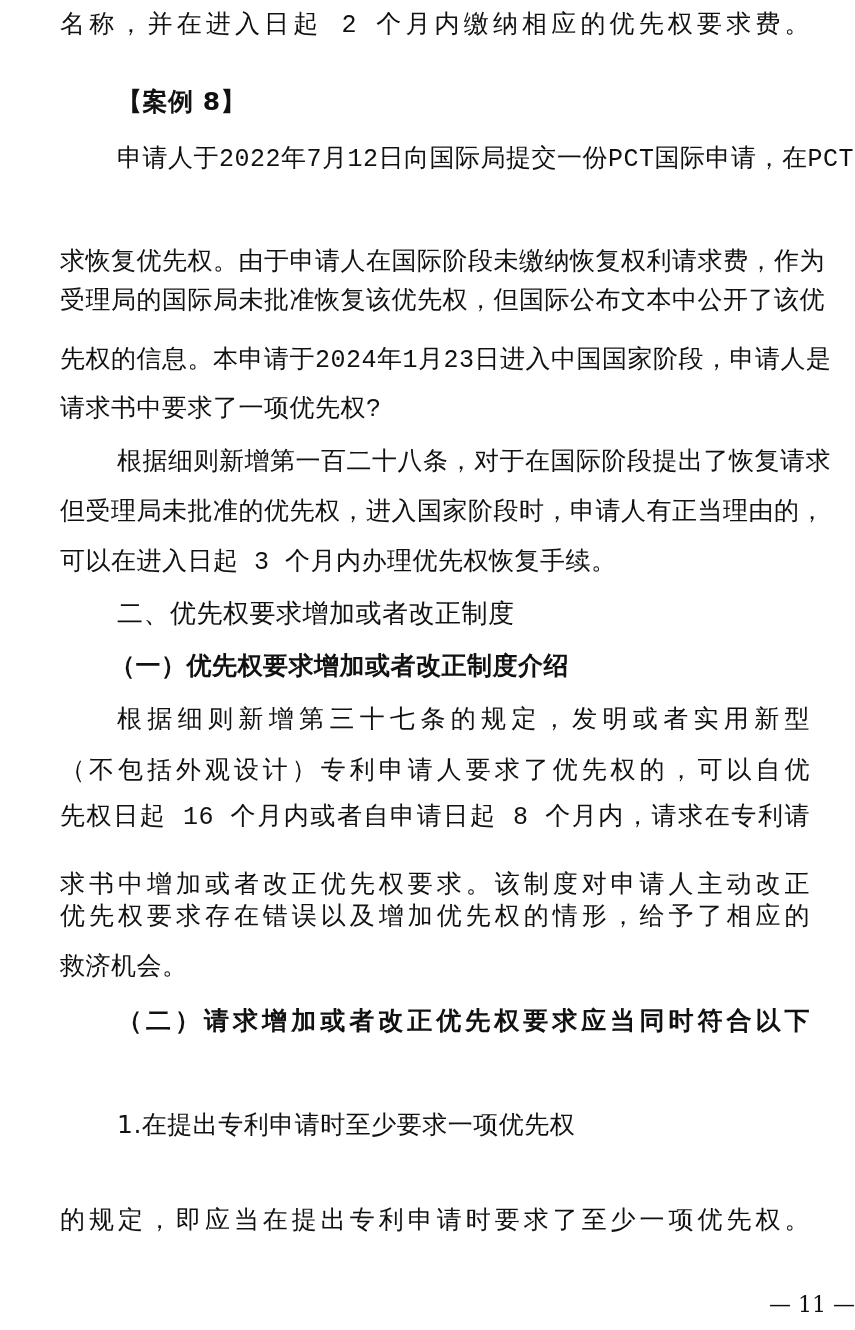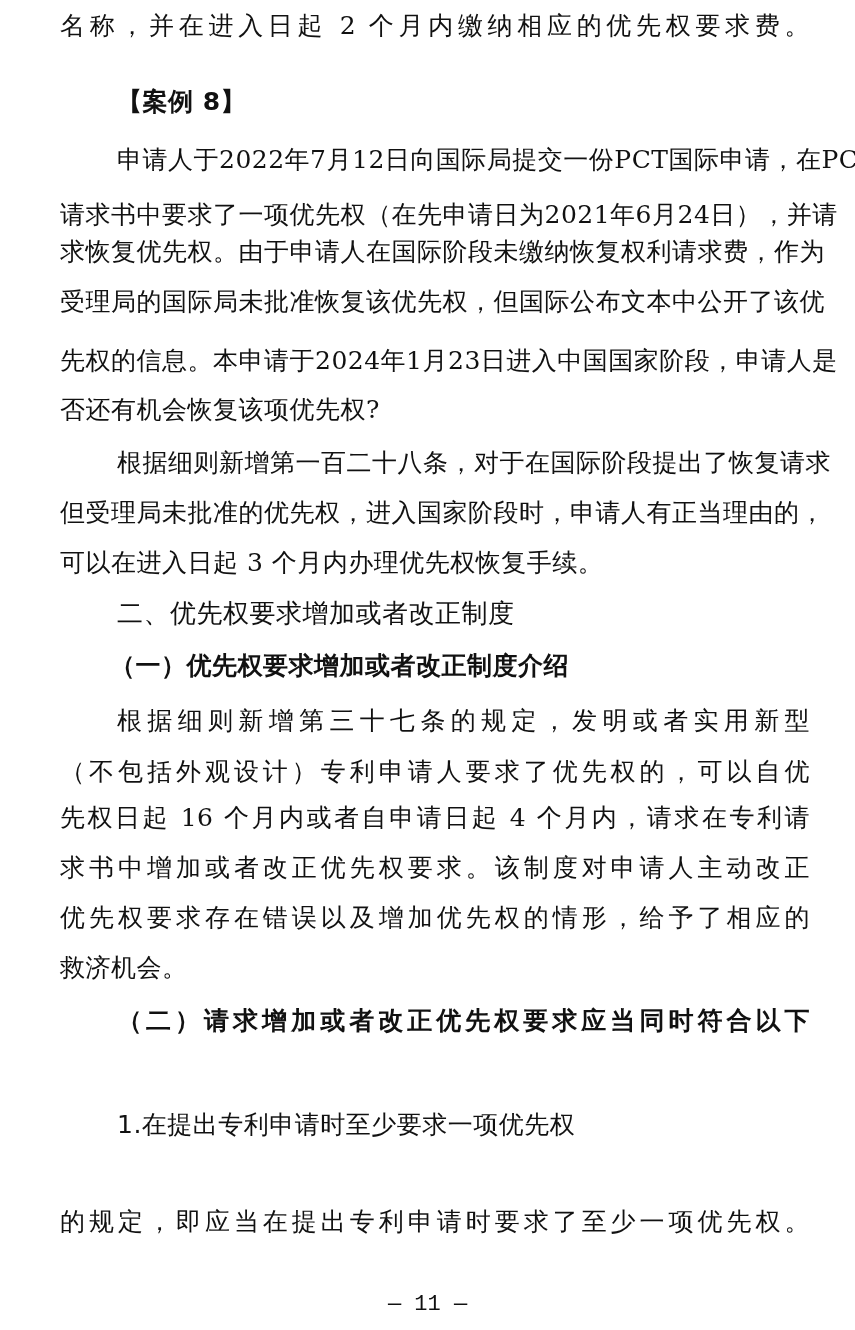--- a/index.html
+++ b/index.html
@@ -1,47 +1,46 @@
 <!DOCTYPE html>
 <html><head>
 <meta charset="utf-8">
 <style>
   html, body { margin: 0; padding: 0; background: #ffffff; }
   body { width: 855px; height: 1330px; position: relative; overflow: hidden;
          font-family: "DejaVu Serif", "Liberation Serif", serif; color: #111; }
   .page { position: absolute; left: 0; top: 0; width: 855px; height: 1330px; }
   .line { position: absolute; left: 60px; width: 750px; font-size: 25px; line-height: 36px;
-          white-space: nowrap; letter-spacing: 0.5px; }
+          white-space: nowrap; letter-spacing: 0.5px; font-family: Liberation Mono, monospace; }
   .indent { left: 117px; }
   .bold { font-weight: bold; font-family: "DejaVu Sans", "Liberation Sans", sans-serif; }
   .h2 { font-size: 26px; font-family: "DejaVu Sans", "Liberation Sans", sans-serif; }
   .justify { text-align: justify; text-align-last: justify; }
-  .pagenum { position: absolute; left: 0; width: 855px; text-align: center; top: 1290px;
-             font-size: 22px; line-height: 30px; font-family: Liberation Mono, monospace; }
+  .pagenum { position: absolute; left: 0; width: 855px; text-align: right; top: 1290px;
+             font-size: 22px; line-height: 30px; }
 </style>
 </head>
 <body>
 
 <div class="page">
   <div class="line justify" style="top:8px">名称，并在进入日起 2 个月内缴纳相应的优先权要求费。</div>
   <div class="line indent bold" style="top:84px">【案例 8】</div>
   <div class="line indent justify" style="width:693px;top:142px">申请人于2022年7月12日向国际局提交一份PCT国际申请，在PCT</div>
-  <div class="line justify" style="top:197px">请求书中要求了一项优先权（在先申请日为2021年6月24日），并请</div>
-  <div class="line justify" style="top:234px">求恢复优先权。由于申请人在国际阶段未缴纳恢复权利请求费，作为</div>
+  <div class="line justify" style="top:245px">求恢复优先权。由于申请人在国际阶段未缴纳恢复权利请求费，作为</div>
   <div class="line justify" style="top:284px">受理局的国际局未批准恢复该优先权，但国际公布文本中公开了该优</div>
   <div class="line justify" style="top:343px">先权的信息。本申请于2024年1月23日进入中国国家阶段，申请人是</div>
-  <div class="line" style="top:392px">否还有机会恢复该项优先权?</div>
+  <div class="line" style="top:392px">请求书中要求了一项优先权?</div>
   <div class="line indent justify" style="width:693px;top:445px">根据细则新增第一百二十八条，对于在国际阶段提出了恢复请求</div>
   <div class="line justify" style="top:495px">但受理局未批准的优先权，进入国家阶段时，申请人有正当理由的，</div>
   <div class="line" style="top:545px">可以在进入日起 3 个月内办理优先权恢复手续。</div>
   <div class="line indent h2" style="top:595px">二、优先权要求增加或者改正制度</div>
   <div class="line bold" style="left:110px;top:648px">（一）优先权要求增加或者改正制度介绍</div>
   <div class="line indent justify" style="width:693px;top:703px">根据细则新增第三十七条的规定，发明或者实用新型</div>
   <div class="line justify" style="top:754px">（不包括外观设计）专利申请人要求了优先权的，可以自优</div>
-  <div class="line justify" style="top:800px">先权日起 16 个月内或者自申请日起 4 个月内，请求在专利请</div>
-  <div class="line justify" style="top:850px">求书中增加或者改正优先权要求。该制度对申请人主动改正</div>
+  <div class="line justify" style="top:800px">先权日起 16 个月内或者自申请日起 8 个月内，请求在专利请</div>
+  <div class="line justify" style="top:868px">求书中增加或者改正优先权要求。该制度对申请人主动改正</div>
   <div class="line justify" style="top:900px">优先权要求存在错误以及增加优先权的情形，给予了相应的</div>
   <div class="line" style="top:950px">救济机会。</div>
   <div class="line indent bold justify" style="width:693px;top:1003px">（二）请求增加或者改正优先权要求应当同时符合以下</div>
   <div class="line indent bold" style="top:1107px;font-weight:normal">1.在提出专利申请时至少要求一项优先权</div>
   <div class="line justify" style="top:1204px">的规定，即应当在提出专利申请时要求了至少一项优先权。</div>
   <div class="pagenum">— 11 —</div>
 </div>
 
 </body></html>

